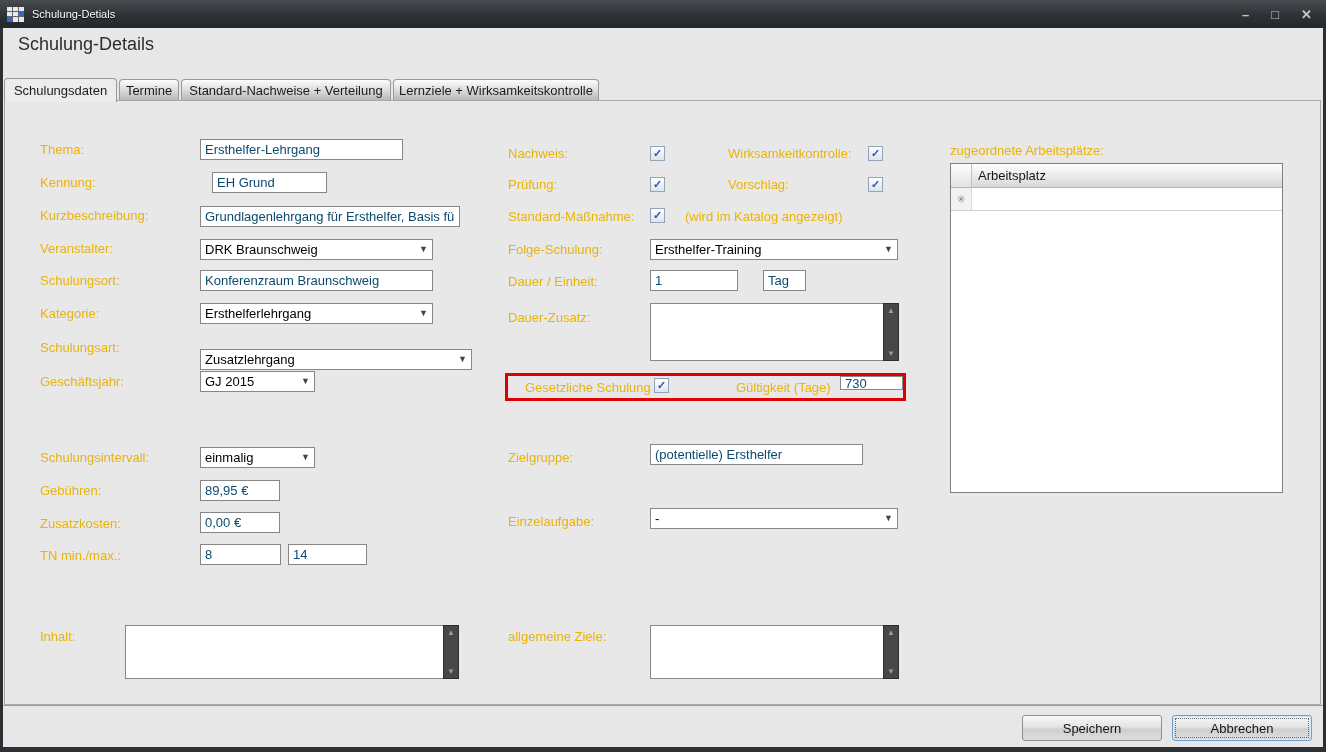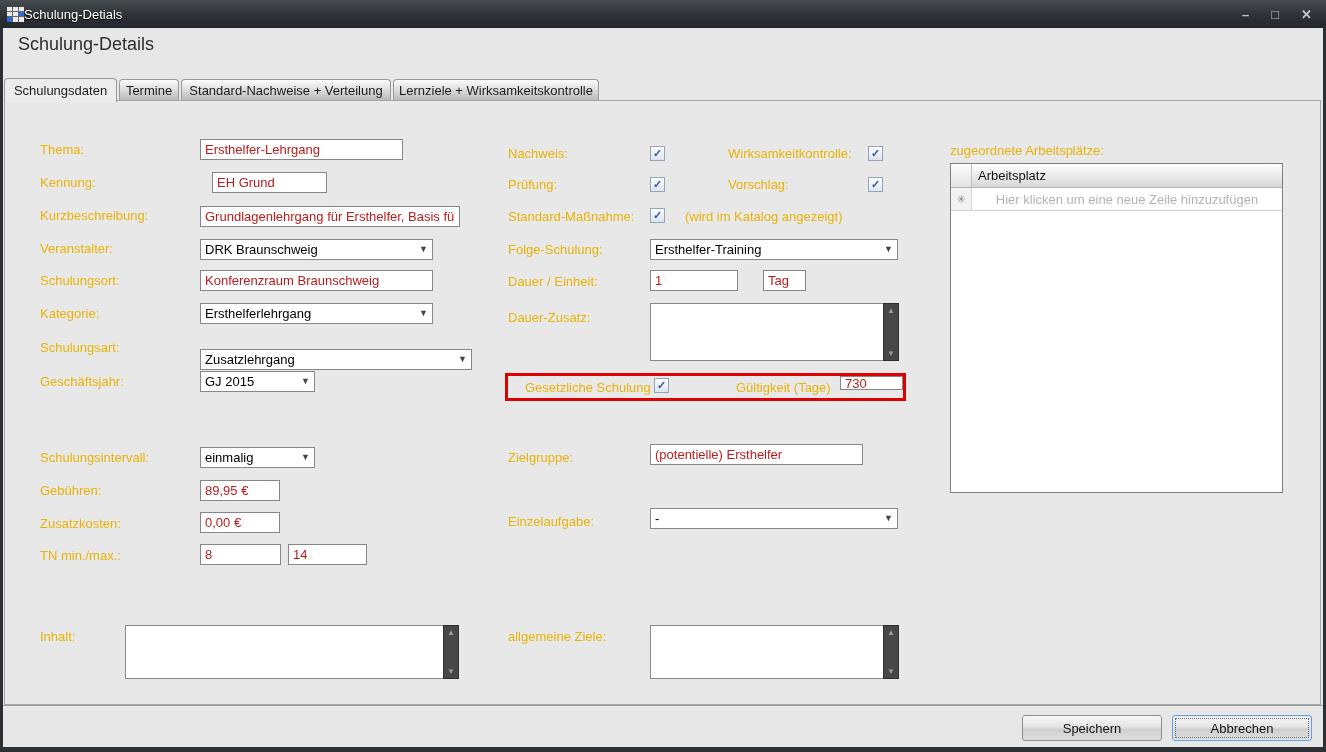--- a/index.html
+++ b/index.html
@@ -8,39 +8,39 @@
   
   .titlebar{position:absolute;left:0;top:0;width:1326px;height:28px;
             background:linear-gradient(#474c51,#2e3236 55%,#23272b);
             display:flex;align-items:center;}
   .app-icon{width:17px;height:15px;margin-left:7px;display:grid;
             grid-template-columns:repeat(3,1fr);grid-template-rows:repeat(3,1fr);
             gap:1px;background:#666;}
   .app-icon span{background:#e9e9e9;}
   .app-icon span:nth-child(6){background:#2a6bd4;}
   .app-icon span:nth-child(7){background:#2a6bd4;}
-  .title-text{color:#fff;font-size:13px;text-shadow:0 1px 1px #000;}
+  .title-text{color:#fff;font-size:11px;margin-left:8px;text-shadow:0 1px 1px #000;}
   .win-controls{position:absolute;right:14px;top:0;height:28px;display:flex;
                 gap:22px;align-items:center;color:#c3c7cb;font-size:13px;font-weight:bold;}
   .win-controls span{cursor:default;}
   
   .bg-content{position:absolute;left:3px;top:28px;width:1320px;height:719px;background:#e7e7e7;}
   .page-title{position:absolute;left:18px;top:34px;font-size:18px;color:#2d2d2d;}
   
   .tab{position:absolute;top:79px;height:22px;box-sizing:border-box;
        background:linear-gradient(#fdfdfd,#dedede 45%,#b5b5b5);
        border:1px solid #9a9a9a;border-bottom:none;border-radius:4px 4px 0 0;
        font-size:13px;color:#1c1c1c;display:flex;align-items:center;justify-content:center;z-index:1;}
   .tab.active{top:78px;height:24px;background:#ececec;z-index:3;}
   .tabpage{position:absolute;left:4px;top:100px;width:1317px;height:605px;
            background:#e8e8e8;border:1px solid #a8a8a8;box-sizing:border-box;z-index:2;}
   
   .lbl{position:absolute;font-size:13px;color:#eab308;white-space:nowrap;z-index:4;}
   .txt{position:absolute;height:21px;border:1px solid #878787;background:#fff;
-       font-size:13px;padding:0 4px;box-sizing:border-box;color:#b91c1c;
+       font-size:13px;padding:0 4px;box-sizing:border-box;color:#0c4a6e;
        font-family:"Liberation Sans",sans-serif;z-index:4;}
   .sel{position:absolute;height:21px;border:1px solid #878787;background:#fff;
        box-sizing:border-box;font-size:13px;color:#000;display:flex;align-items:center;
        padding:8px 4px;z-index:4;}
   .sel .arrow{position:absolute;right:4px;top:4px;font-size:9px;color:#444;}
   .ta{position:absolute;background:#fff;border:1px solid #878787;box-sizing:border-box;
       resize:none;font-family:"Liberation Sans",sans-serif;font-size:13px;z-index:4;}
   .scroll{position:absolute;width:16px;background:#474747;border:1px solid #2e2e2e;
           box-sizing:border-box;display:flex;flex-direction:column;justify-content:space-between;
           align-items:center;color:#9c9c9c;font-size:8px;padding:2px 0;z-index:5;}
@@ -229,21 +229,20 @@
   </div>
 
   <div class="lbl" style="left:950px;top:143px;">zugeordnete Arbeitsplätze:</div>
   <div class="ap-table">
     <div class="ap-header">
       <div class="ap-sel-col"></div>
       <div class="ap-header-label">Arbeitsplatz</div>
     </div>
     <div class="ap-newrow">
       <div class="icon-cell">✳</div>
-      <div class="ap-hint">Hier klicken um eine neue Zeile hinzuzufügen</div>
     </div>
   </div>
 
   <div class="footer-line"></div>
   <div class="btn" style="left:1022px;">Speichern</div>
   <div class="btn cancel" style="left:1172px;">Abbrechen</div>
 
 </div>
 
 </body></html>

